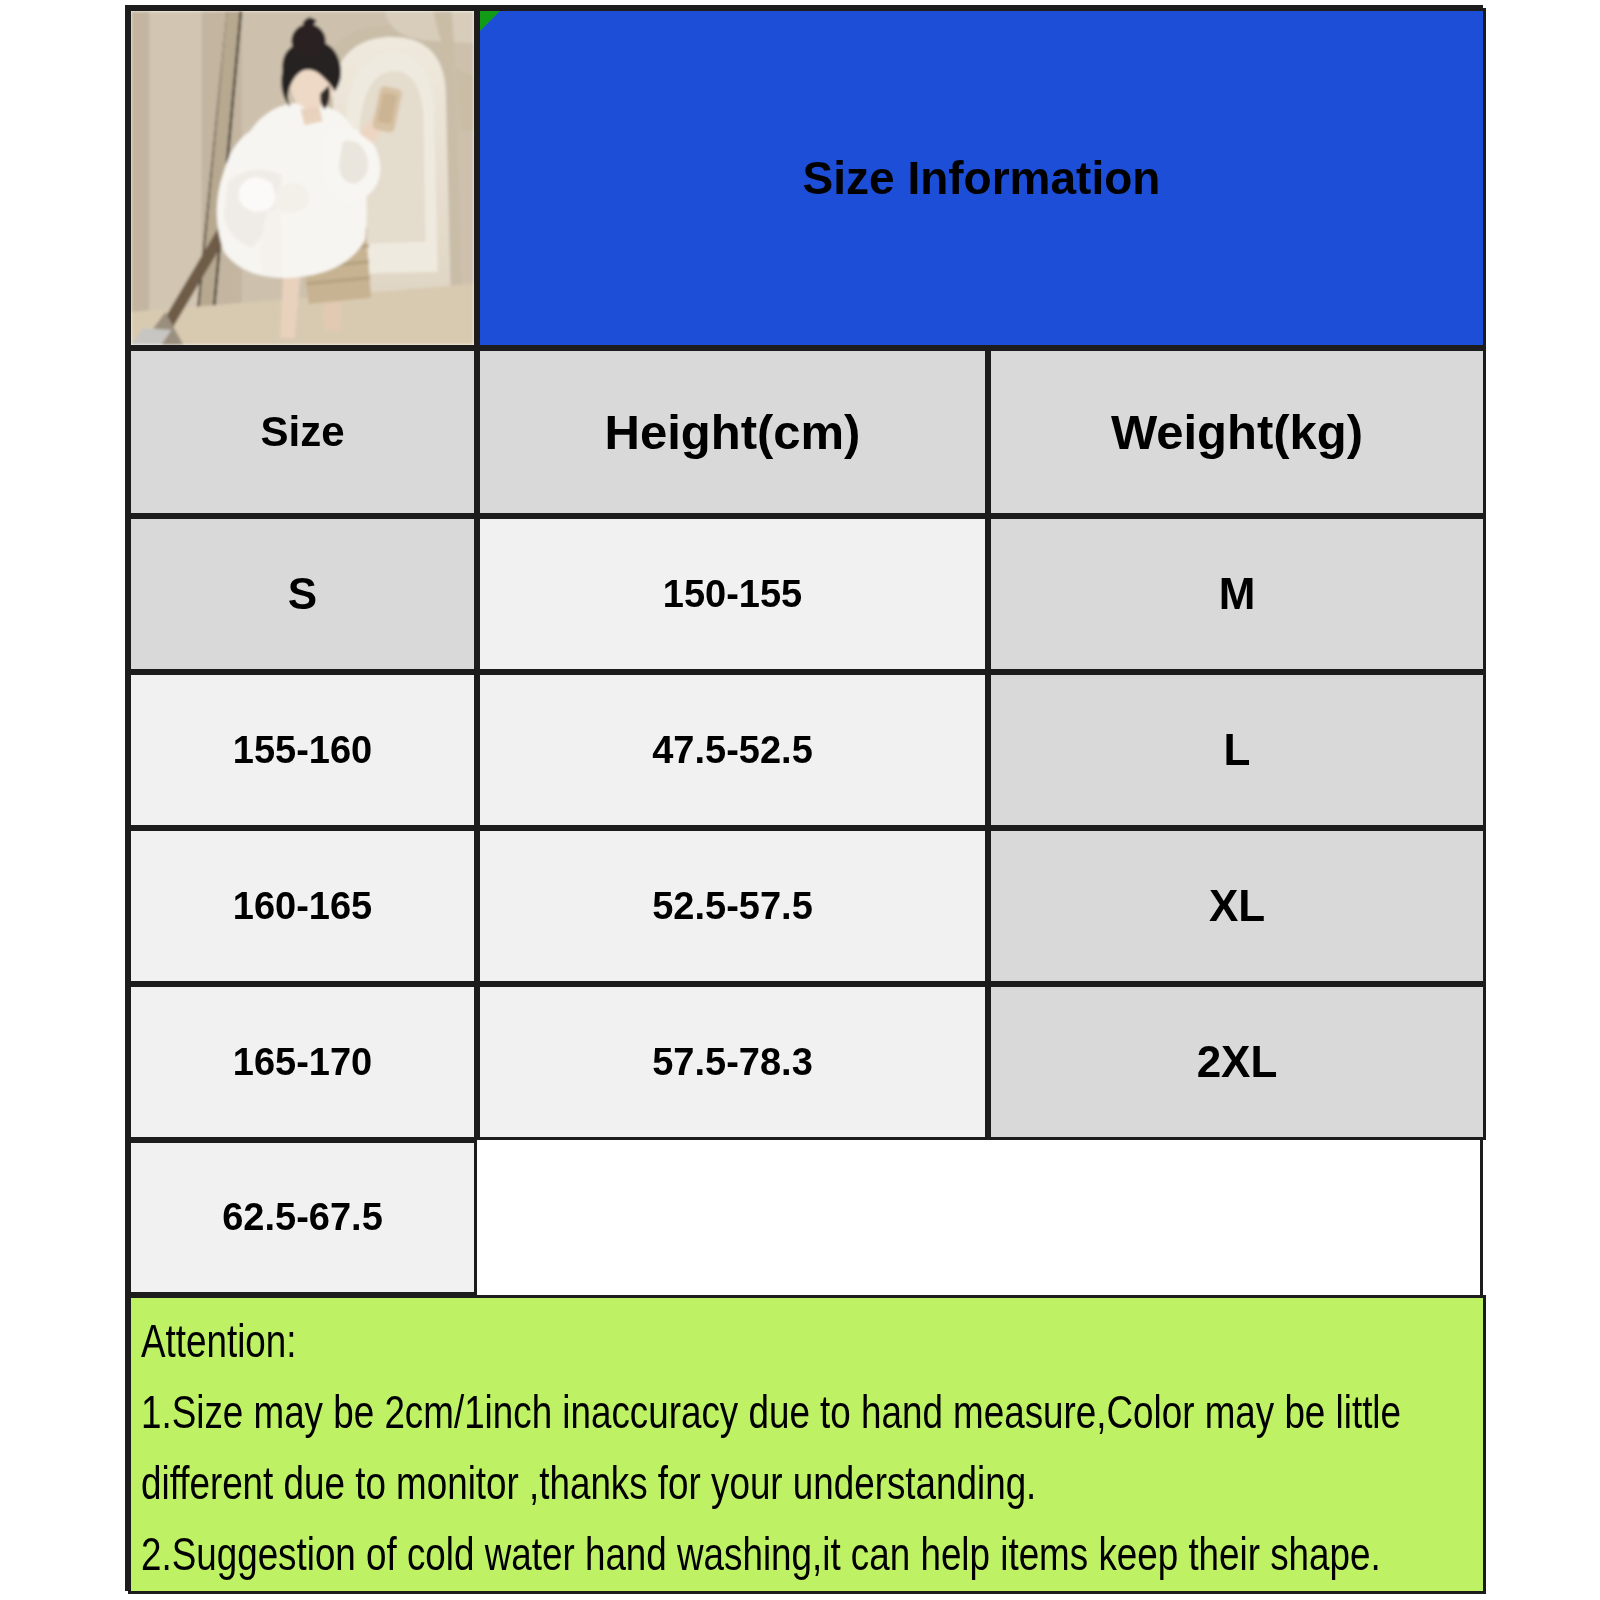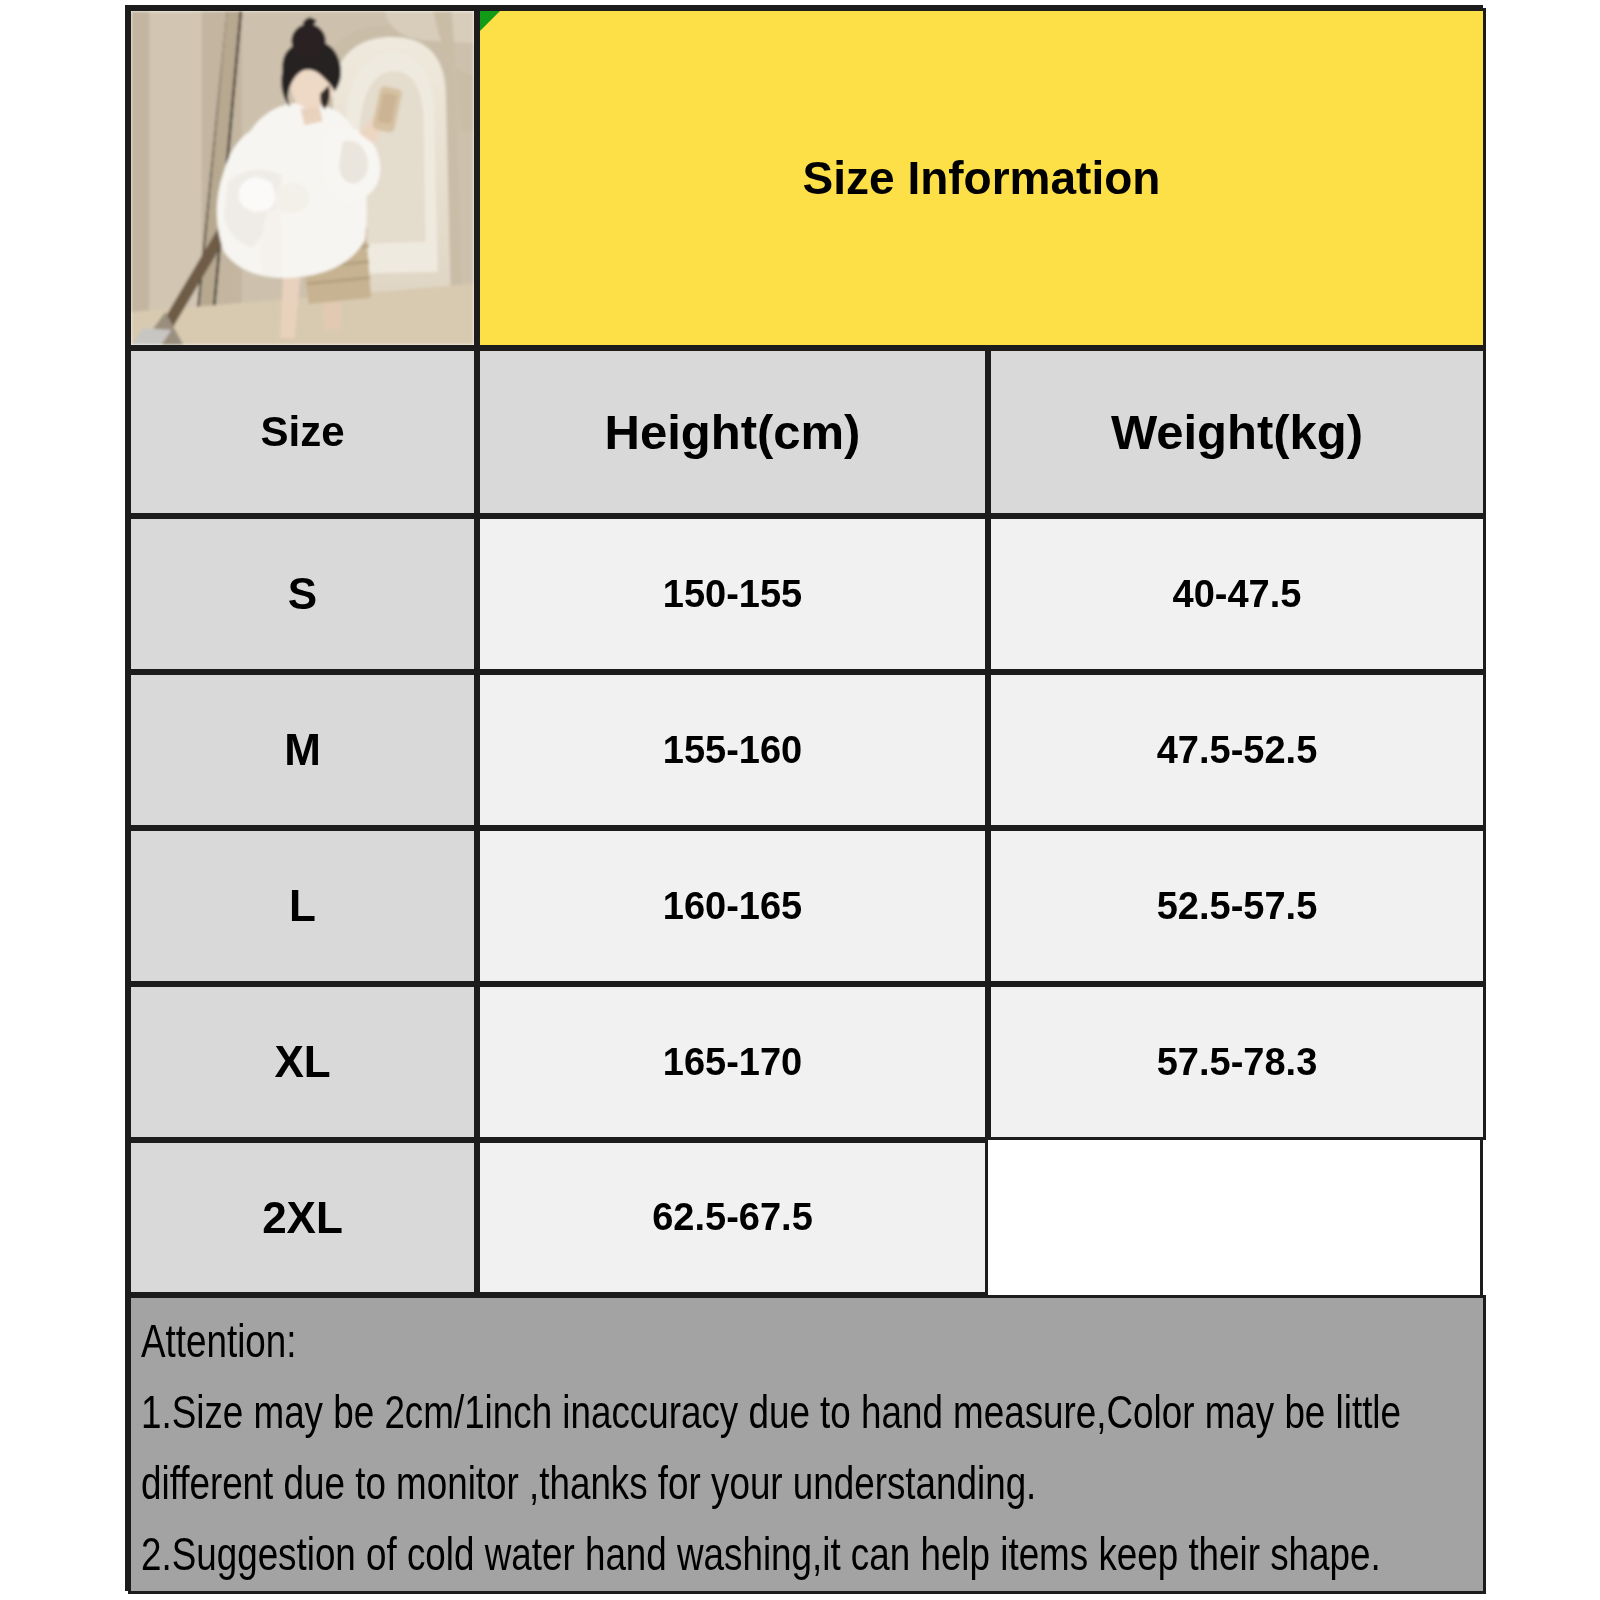--- a/index.html
+++ b/index.html
@@ -30,21 +30,21 @@
     display: flex;
     align-items: center;
     justify-content: center;
     overflow: hidden;
     position: relative;
   }
   .photo-cell { padding: 0; background: #fff; }
   .photo-cell svg { width: 100%; height: 100%; display: block; }
   .title-cell {
     grid-column: 2 / 4;
-    background: #fde047;
+    background: #1d4ed8;
     align-items: center;
   }
   .title-text {
     font-size: 46px;
     font-weight: bold;
     letter-spacing: 0px;
   }
   .green-tri {
     position: absolute;
     left: 0;
@@ -54,21 +54,21 @@
     border-top: 20px solid #129b17;
     border-right: 20px solid transparent;
   }
   .hdr { background: #d9d9d9; font-weight: bold; }
   .hdr-size { font-size: 42px; }
   .hdr-col { font-size: 49px; }
   .size-col { background: #d9d9d9; font-weight: bold; font-size: 44px; }
   .val { background: #f1f1f1; font-weight: bold; font-size: 38px; }
   .attention-cell {
     grid-column: 1 / 4;
-    background: #a3a3a3;
+    background: #bef264;
     align-items: flex-start;
     justify-content: flex-start;
     padding: 8px 10px;
   }
   .attention-lines { width: 100%; }
   .att-line {
     font-size: 46px;
     line-height: 71px;
     white-space: nowrap;
     transform: scaleX(0.80);
@@ -151,21 +151,20 @@
     <span class="green-tri"></span>
     <span class="title-text">Size Information</span>
   </div>
 
   <div class="cell hdr hdr-size">Size</div>
   <div class="cell hdr hdr-col">Height(cm)</div>
   <div class="cell hdr hdr-col">Weight(kg)</div>
 
   <div class="cell size-col">S</div>
   <div class="cell val">150-155</div>
-  <div class="cell val">40-47.5</div>
 
   <div class="cell size-col">M</div>
   <div class="cell val">155-160</div>
   <div class="cell val">47.5-52.5</div>
 
   <div class="cell size-col">L</div>
   <div class="cell val">160-165</div>
   <div class="cell val">52.5-57.5</div>
 
   <div class="cell size-col">XL</div>

